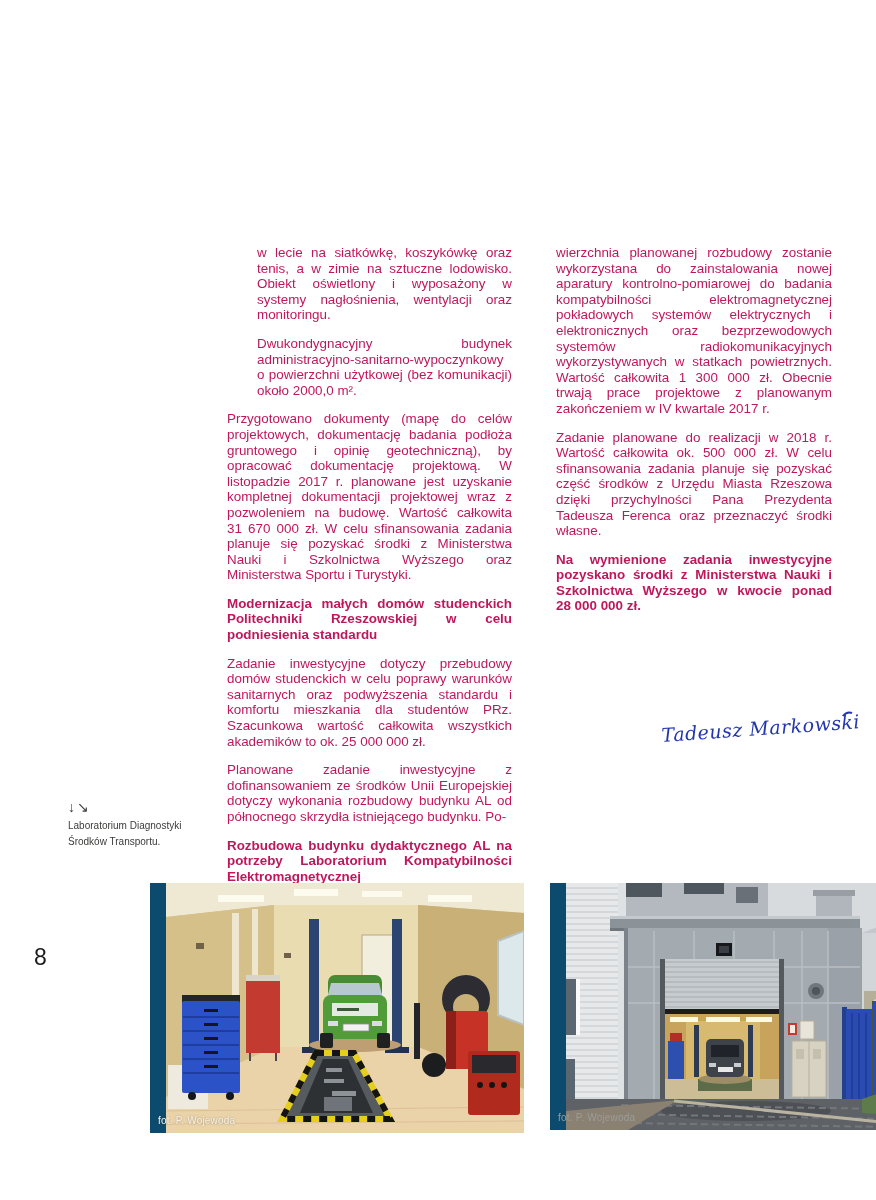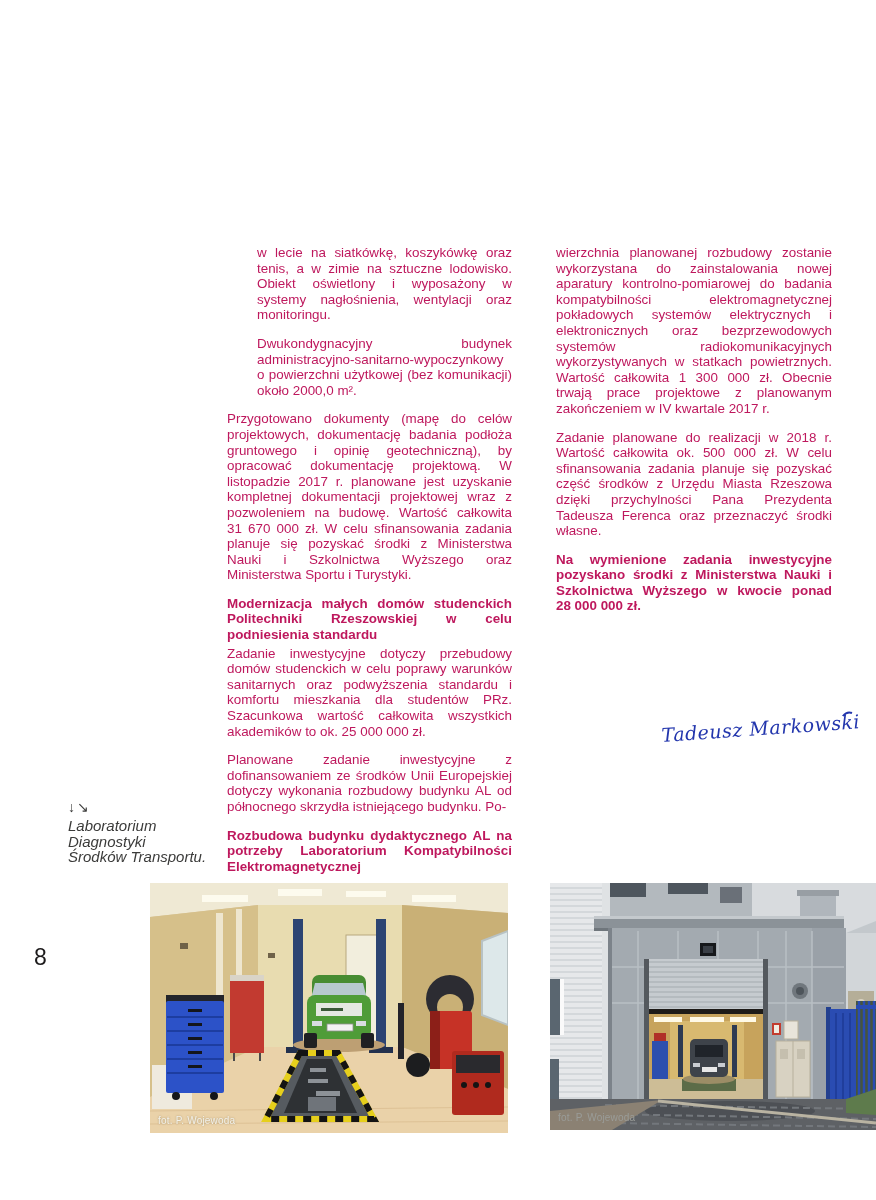--- a/index.html
+++ b/index.html
@@ -9,32 +9,32 @@
   }
   .col{position:absolute;top:245px;}
   .col-left{left:227px;width:285px;}
   .col-right{left:556px;width:276px;}
   .para{
     margin:0 0 13px 0;font-size:13.4px;line-height:15.6px;
     text-align:justify;color:#be185d;
   }
   .para.indent{padding-left:30px;}
   .para.heading{font-weight:700;margin-bottom:0;}
-  .para.tight{margin-top:3px;}
+  .para.tight{margin-top:13px;}
   .para.bold{font-weight:700;}
   .para.gap-lg{margin-bottom:19px;}
   .page-number{
     position:absolute;left:34px;top:944px;font-size:23px;color:#1c1a1b;
   }
   .photo-caption{
     position:absolute;left:68px;top:799px;width:150px;color:#3b3b3a;
   }
   .photo-caption .arrows{font-size:14px;line-height:16px;margin-bottom:3px;letter-spacing:2px;}
-  .photo-caption .cap-line{font-size:15px;line-height:15.5px;font-style:italic;}
-  .photo{position:absolute;overflow:hidden;background:#0f172a;}
+  .photo-caption .cap-line{font-size:10px;line-height:15.5px;}
+  .photo{position:absolute;overflow:hidden;background:#0c4a6e;padding-left:16px;}
   .photo-left{left:150px;top:883px;width:358px;height:250px;}
   .photo-right{left:550px;top:883px;width:326px;height:247px;}
   .photo svg{display:block;width:100%;height:100%;}
   .credit{
     position:absolute;left:8px;bottom:7px;font-size:10px;letter-spacing:.2px;
   }
   .credit-light{color:#f3f2ea;text-shadow:0 0 2px rgba(90,70,40,.45);}
   .credit-dim{color:#9a9c98;}
   .signature{position:absolute;left:650px;top:700px;width:215px;height:62px;}
   .signature svg{display:block;width:100%;height:100%;}

